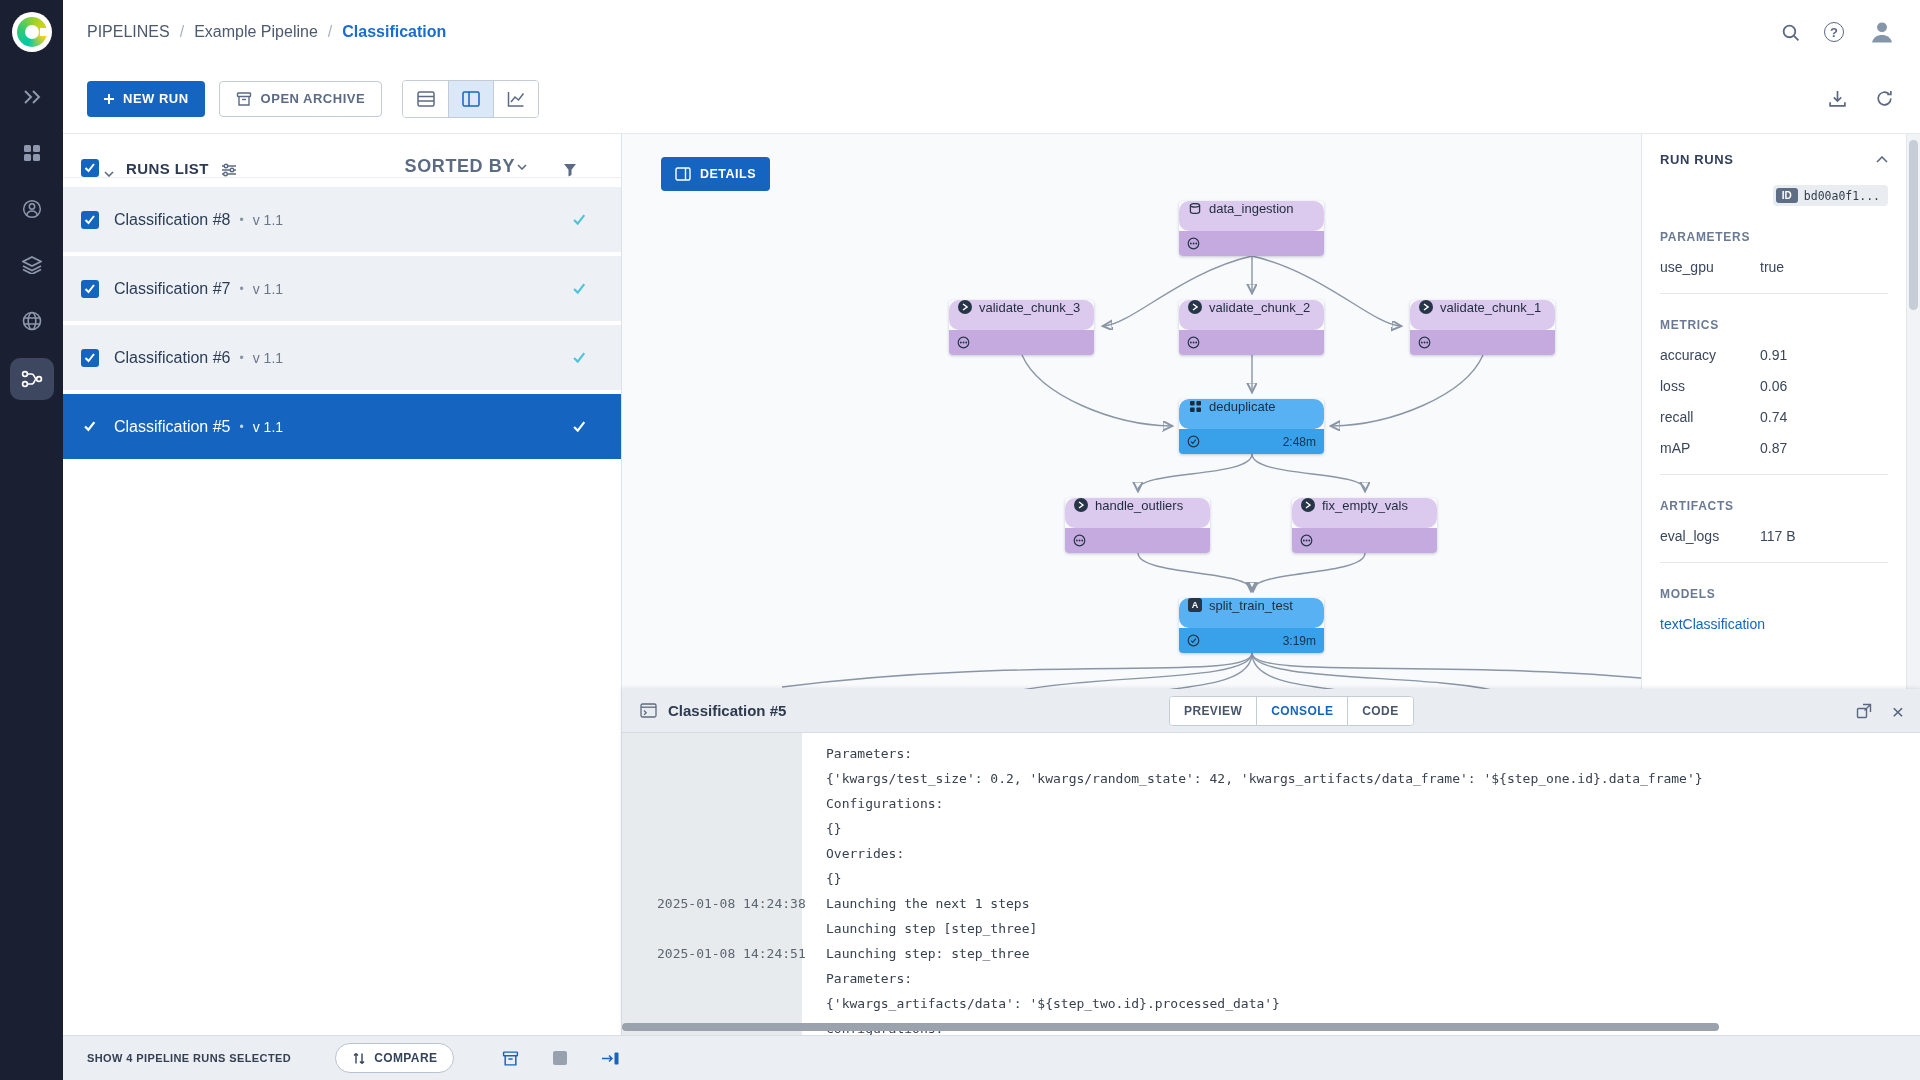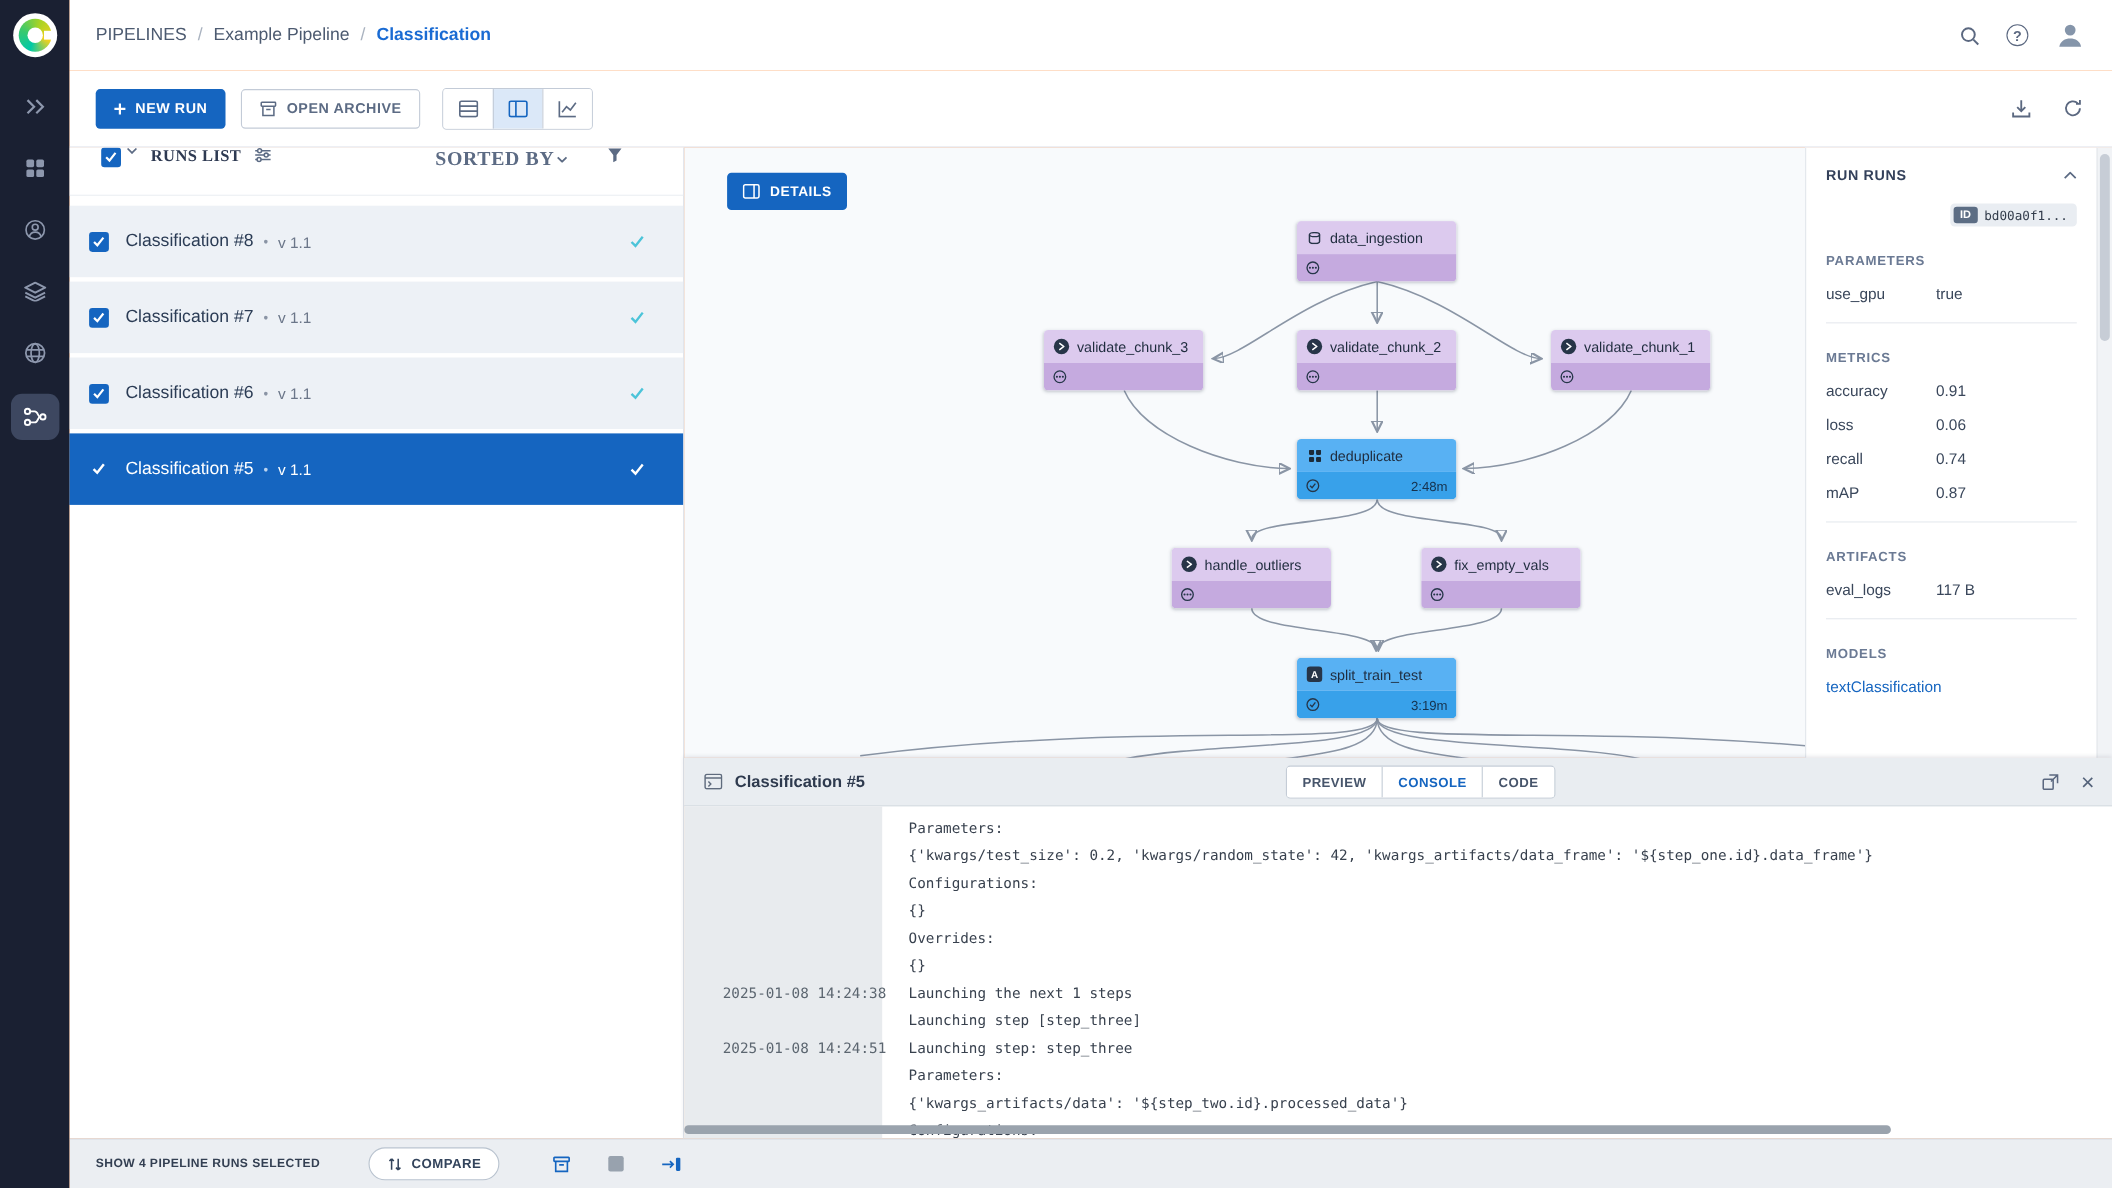--- a/index.html
+++ b/index.html
@@ -38,21 +38,21 @@
   .btn-outline { margin-left:14px; height:36px; padding:0 16px; background:#fff; color:#5c6b84; border:1px solid #c3cbd7; border-radius:4px;
     font-family:"Liberation Sans",sans-serif; font-size:13px; font-weight:bold; letter-spacing:.5px; display:flex; align-items:center; gap:9px; cursor:pointer; }
   .view-toggle { margin-left:20px; display:flex; border:1px solid #c3cbd7; border-radius:4px; overflow:hidden; }
   .view-toggle .vt { width:45px; height:36px; display:flex; align-items:center; justify-content:center; background:#fff; border:none; color:#5c6b84; cursor:pointer; }
   .view-toggle .vt + .vt { border-left:1px solid #c3cbd7; }
   .view-toggle .vt.active { background:#dbe8f8; color:#1565c0; }
   .toolbar-right { margin-left:auto; margin-right:26px; display:flex; gap:28px; color:#4d5a6e; }
 
   
   .runs-panel { position:absolute; left:63px; top:134px; width:559px; bottom:45px; background:#fff; border-right:1px solid #dde2e9; z-index:20; }
-  .runs-header { height:44px; display:flex; align-items:flex-start; padding:0 29px; background:#fff; border-bottom:1px solid #eceff3;font-family:Liberation Serif, serif; }
+  .runs-header { height:44px; display:flex; align-items:flex-end; padding:0 18px; background:#fff; border-bottom:1px solid #eceff3; }
   .cbx { width:18px; height:18px; border-radius:3px; background:#1565c0; display:flex; align-items:center; justify-content:center; color:#fff; flex:0 0 18px; cursor:pointer; }
   .hdr-caret { margin-left:5px; color:#5c6b84; display:flex; cursor:pointer; }
   .runs-title { margin-left:12px; font-size:15px; font-weight:bold; letter-spacing:.4px; color:#2e3a52; }
   .tune-icon { margin-left:12px; color:#5c6b84; display:flex; cursor:pointer; }
   .sorted-by { margin-left:auto; display:flex; align-items:center; gap:2px; color:#5c6b84; font-size:18px; font-weight:bold; letter-spacing:.6px; cursor:pointer; }
   .filter-icon { margin-left:36px; margin-right:26px; color:#5c6b84; display:flex; cursor:pointer; }
   .runs-list { padding-top:9px; }
   .run-row { height:65px; margin-bottom:4px; background:#edf1f6; display:flex; align-items:center; padding:0 18px; cursor:pointer; }
   .run-name { margin-left:15px; font-size:16px; color:#2b3c55; font-weight:500; }
   .run-dot { margin-left:9px; color:#8a94a5; font-size:12px; }
@@ -65,21 +65,21 @@
   .run-row.selected .run-check { color:#fff; }
   .run-row.selected .cbx { background:transparent; }
 
   
   .dag { position:absolute; left:622px; top:134px; width:1298px; height:555px; background:#f8fafc; overflow:hidden; z-index:10; }
   .edges { position:absolute; left:0; top:0; }
   .edges path { fill:none; stroke:#8a95a5; stroke-width:1.4; }
   .btn-details { position:absolute; left:39px; top:23px; height:34px; padding:0 14px; background:#1565c0; color:#fff; border:none; border-radius:4px;
     font-family:"Liberation Sans",sans-serif; font-size:12.5px; font-weight:bold; letter-spacing:.5px; display:flex; align-items:center; gap:9px; cursor:pointer; z-index:5; }
   .node { position:absolute; width:145px; height:55px; border-radius:4px; overflow:hidden; box-shadow:0 1px 3px rgba(40,50,70,.25); cursor:pointer; }
-  .node-head { height:30px; display:flex; align-items:center; padding:0 9px; gap:7px; }
+  .node-head { height:30px; display:flex; padding:0 9px; gap:7px;border-radius:10px; }
   .node-foot { height:25px; display:flex; align-items:center; padding:0 8px; }
   .node.purple .node-head { background:#dccaee; }
   .node.purple .node-foot { background:#c5aadf; }
   .node.blue .node-head { background:#58b1f3; }
   .node.blue .node-foot { background:#38a1ea; }
   .node-label { font-size:13px; color:#1f2c3e; white-space:nowrap; overflow:hidden; }
   .step-ico { width:14px; height:14px; border-radius:50%; background:#273548; display:flex; align-items:center; justify-content:center; flex:0 0 14px; }
   .step-ico.flat { background:transparent; color:#273548; }
   .step-ico.square { border-radius:3px; color:#fff; font-size:9px; font-weight:bold; }
   .step-ico.square::after { content:"A"; }

